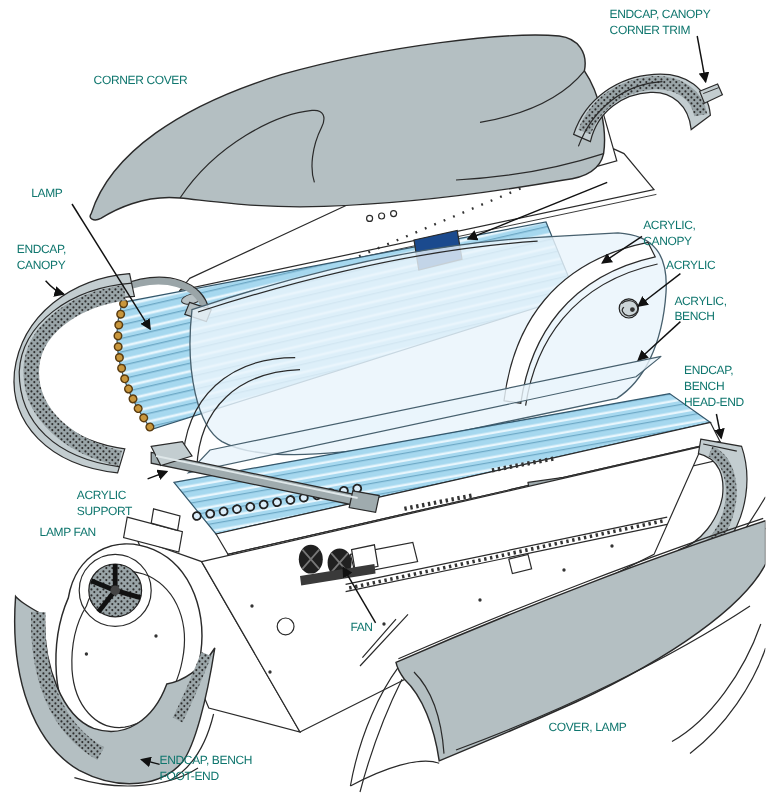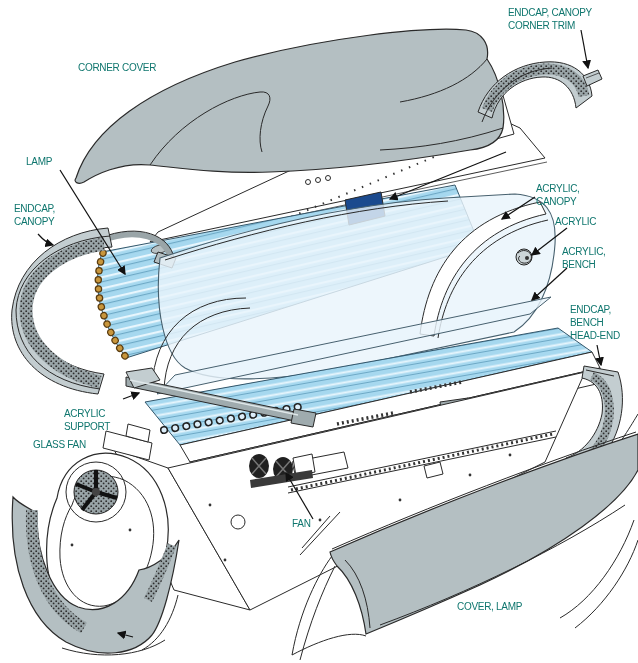--- a/index.html
+++ b/index.html
@@ -235,17 +235,19 @@
 <div class="lbl" style="left:536px;top:182px;">ACRYLIC,
 CANOPY</div>
 <div class="lbl" style="left:555px;top:215px;">ACRYLIC</div>
 <div class="lbl" style="left:562px;top:245px;">ACRYLIC,
 BENCH</div>
 <div class="lbl" style="left:570px;top:303px;">ENDCAP,
 BENCH
 HEAD-END</div>
 <div class="lbl" style="left:64px;top:390px;margin-top:17px;">ACRYLIC
 SUPPORT</div>
-<div class="lbl" style="left:33px;top:438px;">GLASS FAN</div>
+<div class="lbl" style="left:33px;top:438px;">LAMP FAN</div>
 <div class="lbl" style="left:292px;top:517px;">FAN</div>
 <div class="lbl" style="left:457px;top:600px;">COVER, LAMP</div>
+<div class="lbl" style="left:133px;top:628px;">ENDCAP, BENCH
+FOOT-END</div>
 
 </div>
 
 </body></html>

